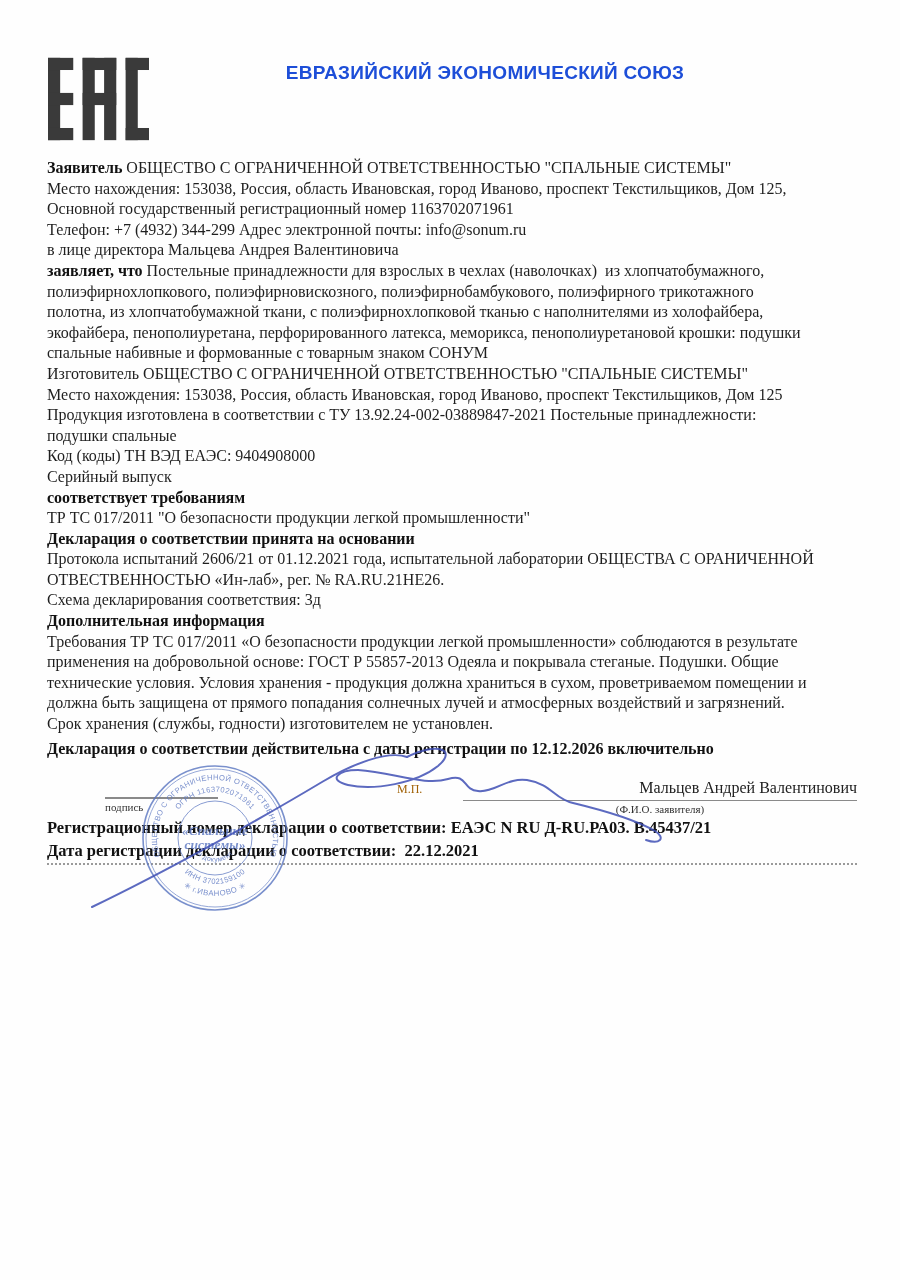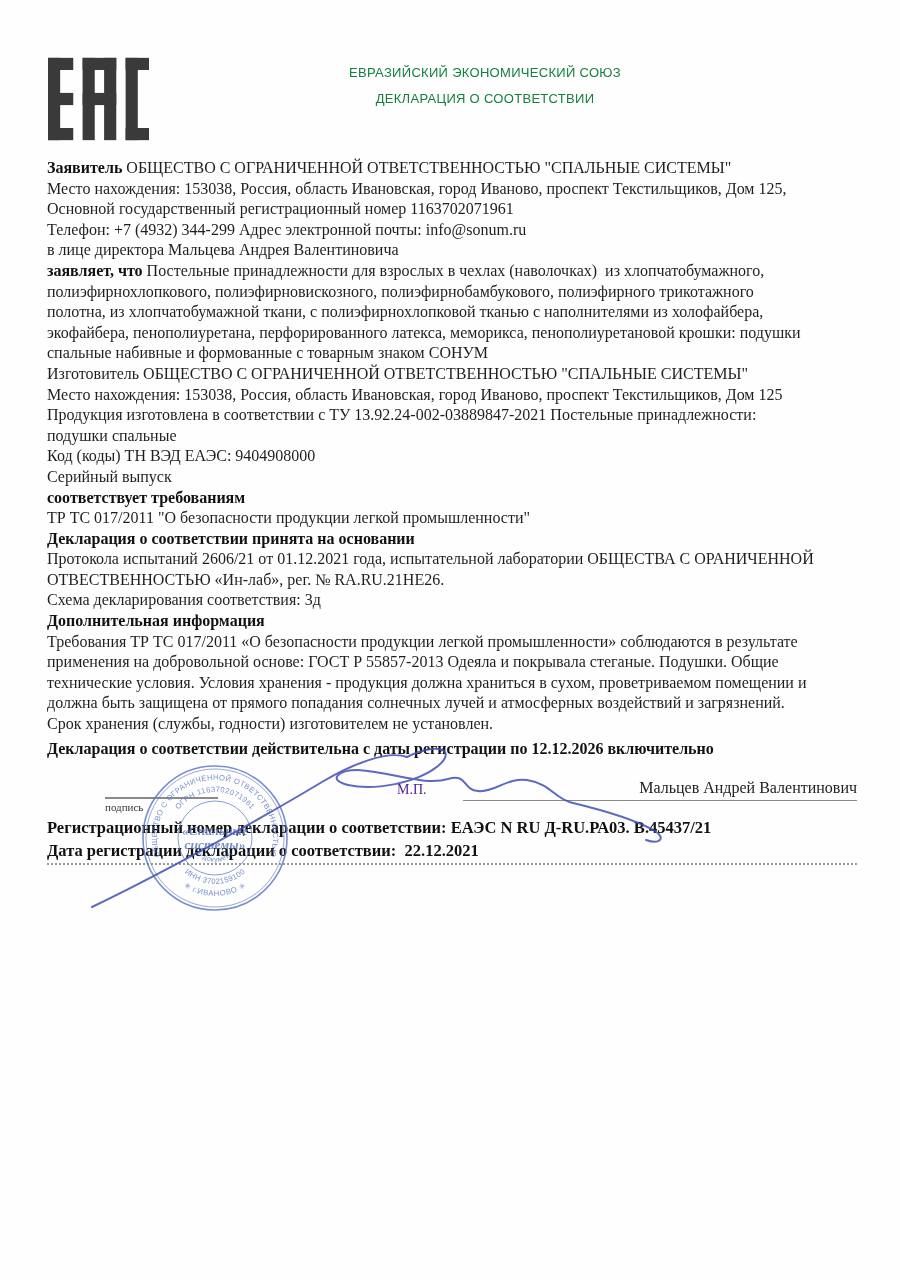--- a/index.html
+++ b/index.html
@@ -11,39 +11,39 @@
     overflow:hidden;
     font-family:"Liberation Serif", serif;
     color:#1f1f1f;
   }
   
   .eac-logo{position:absolute;left:48px;top:54px;}
   .doc-title{
     position:absolute;left:170px;top:60px;width:630px;
     text-align:center;
     font-family:"Liberation Sans", sans-serif;
-    font-weight:400;font-size:13px;line-height:26px;
-    color:#15803d;
+    font-weight:700;font-size:19px;line-height:26px;
+    color:#1d4ed8;
     letter-spacing:.3px;
   }
   
   .doc-body{
     position:absolute;left:47px;top:158px;width:830px;
     font-size:16px;line-height:20.6px;
     white-space:pre;
   }
   .doc-body .line b{font-weight:700;color:#111;}
   .validity{
     position:absolute;left:47px;top:740px;width:830px;
     font-size:16px;font-weight:700;color:#111;white-space:pre;
   }
   
   .sign-line{position:absolute;left:105px;top:797px;width:113px;border-top:2px solid #8a8a8a;}
   .sign-caption{position:absolute;left:105px;top:801px;width:113px;text-align:left;font-size:11px;color:#333;}
-  .mp-label{position:absolute;left:397px;top:782px;font-size:14px;color:#4c1d95;}
+  .mp-label{position:absolute;left:397px;top:782px;font-size:12px;color:#a16207;}
   .fio-name{position:absolute;left:463px;top:779px;width:394px;text-align:right;font-size:16px;color:#222;}
   .fio-line{position:absolute;left:463px;top:800px;width:394px;border-top:1.5px solid #8a8a8a;}
   .fio-caption{position:absolute;left:463px;top:803px;width:394px;text-align:center;font-size:11px;color:#333;}
   
   .reg-number{position:absolute;left:47px;top:818px;font-size:16.5px;font-weight:700;color:#111;white-space:pre;text-align:right;}
   .reg-date{position:absolute;left:47px;top:841px;font-size:16.5px;font-weight:700;color:#111;white-space:pre;}
   .separator{position:absolute;left:47px;top:863px;width:810px;border-top:2px dotted #9a9a9a;}
   
   .overlay{position:absolute;left:0;top:0;width:900px;height:1280px;pointer-events:none;}
   .stamp-svg{position:absolute;left:140px;top:763px;opacity:.82;}
@@ -73,32 +73,32 @@
 
         <rect x="83" y="0" width="13" height="88"></rect>
         <rect x="83" y="0" width="25" height="13"></rect>
         <rect x="83" y="75" width="25" height="13"></rect>
       </g>
     </svg>
   </div>
 
   <div class="doc-title">
     <div>ЕВРАЗИЙСКИЙ ЭКОНОМИЧЕСКИЙ СОЮЗ</div>
-    <div>ДЕКЛАРАЦИЯ О СООТВЕТСТВИИ</div>
   </div>
 
   <div class="doc-body"><div class="line"><b>Заявитель </b>ОБЩЕСТВО С ОГРАНИЧЕННОЙ ОТВЕТСТВЕННОСТЬЮ "СПАЛЬНЫЕ СИСТЕМЫ"</div><div class="line">Место нахождения: 153038, Россия, область Ивановская, город Иваново, проспект Текстильщиков, Дом 125,</div><div class="line">Основной государственный регистрационный номер 1163702071961</div><div class="line">Телефон: +7 (4932) 344-299 Адрес электронной почты: info@sonum.ru</div><div class="line">в лице директора Мальцева Андрея Валентиновича</div><div class="line"><b>заявляет, что </b>Постельные принадлежности для взрослых в чехлах (наволочках)  из хлопчатобумажного,</div><div class="line">полиэфирнохлопкового, полиэфирновискозного, полиэфирнобамбукового, полиэфирного трикотажного</div><div class="line">полотна, из хлопчатобумажной ткани, с полиэфирнохлопковой тканью с наполнителями из холофайбера,</div><div class="line">экофайбера, пенополиуретана, перфорированного латекса, меморикса, пенополиуретановой крошки: подушки</div><div class="line">спальные набивные и формованные с товарным знаком СОНУМ</div><div class="line">Изготовитель ОБЩЕСТВО С ОГРАНИЧЕННОЙ ОТВЕТСТВЕННОСТЬЮ "СПАЛЬНЫЕ СИСТЕМЫ"</div><div class="line">Место нахождения: 153038, Россия, область Ивановская, город Иваново, проспект Текстильщиков, Дом 125</div><div class="line">Продукция изготовлена в соответствии с ТУ 13.92.24-002-03889847-2021 Постельные принадлежности:</div><div class="line">подушки спальные</div><div class="line">Код (коды) ТН ВЭД ЕАЭС: 9404908000</div><div class="line">Серийный выпуск</div><div class="line"><b>соответствует требованиям</b></div><div class="line">ТР ТС 017/2011 "О безопасности продукции легкой промышленности"</div><div class="line"><b>Декларация о соответствии принята на основании</b></div><div class="line">Протокола испытаний 2606/21 от 01.12.2021 года, испытательной лаборатории ОБЩЕСТВА С ОРАНИЧЕННОЙ</div><div class="line">ОТВЕСТВЕННОСТЬЮ «Ин-лаб», рег. № RA.RU.21НЕ26.</div><div class="line">Схема декларирования соответствия: 3д</div><div class="line"><b>Дополнительная информация</b></div><div class="line">Требования ТР ТС 017/2011 «О безопасности продукции легкой промышленности» соблюдаются в результате</div><div class="line">применения на добровольной основе: ГОСТ Р 55857-2013 Одеяла и покрывала стеганые. Подушки. Общие</div><div class="line">технические условия. Условия хранения - продукция должна храниться в сухом, проветриваемом помещении и</div><div class="line">должна быть защищена от прямого попадания солнечных лучей и атмосферных воздействий и загрязнений.</div><div class="line">Срок хранения (службы, годности) изготовителем не установлен.</div></div>
 
   <div class="validity">Декларация о соответствии действительна с даты регистрации по 12.12.2026 включительно</div>
 
   <div class="sign-line"></div>
   <div class="sign-caption">подпись</div>
   <div class="mp-label">М.П.</div>
   <div class="fio-name">Мальцев Андрей Валентинович</div>
   <div class="fio-line"></div>
+  <div class="fio-caption">(Ф.И.О. заявителя)</div>
 
   <div class="reg-number">Регистрационный номер декларации о соответствии: ЕАЭС N RU Д-RU.РА03. В.45437/21</div>
   <div class="reg-date">Дата регистрации декларации о соответствии:  22.12.2021</div>
   <div class="separator"></div>
 
   <svg class="stamp-svg" width="150" height="150" viewBox="0 0 150 150" xmlns="http://www.w3.org/2000/svg">
     <defs>
       <path id="arcOuterTop" d="M 20.6 95 A 58 58 0 1 1 129.4 95" fill="none"></path>
       <path id="arcOuterBottom" d="M 20.6 95 A 58 58 0 0 0 129.4 95" fill="none"></path>
       <path id="arcInnerTop" d="M 32.3 92 A 46 46 0 1 1 117.7 92" fill="none"></path>

